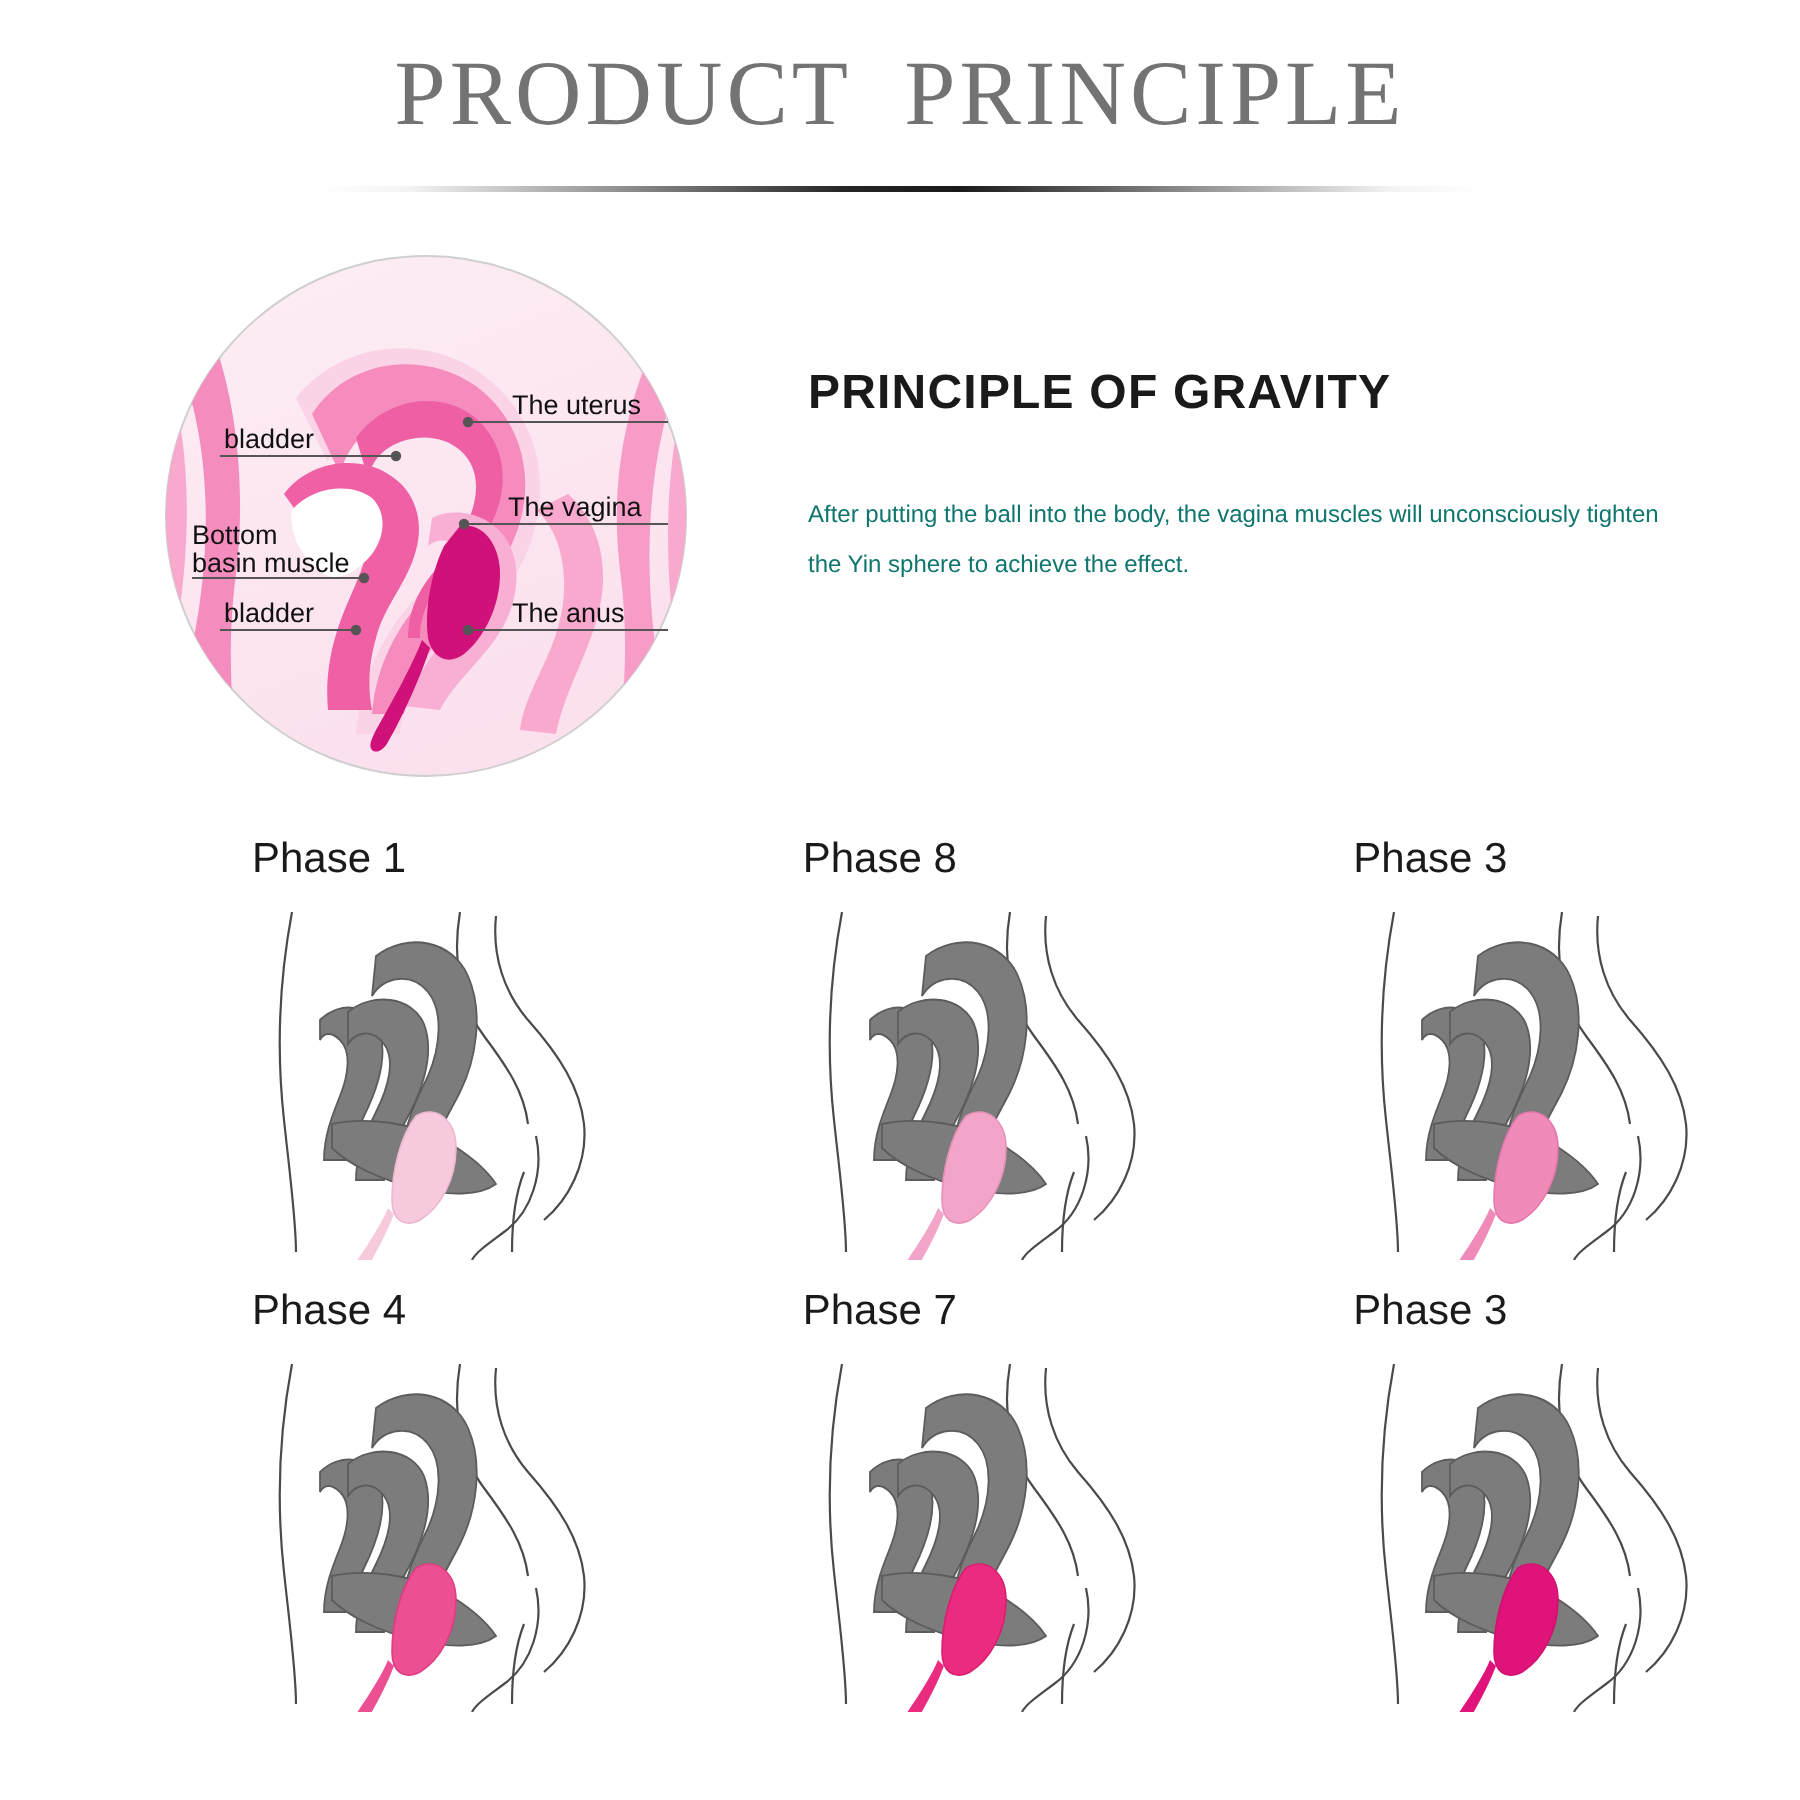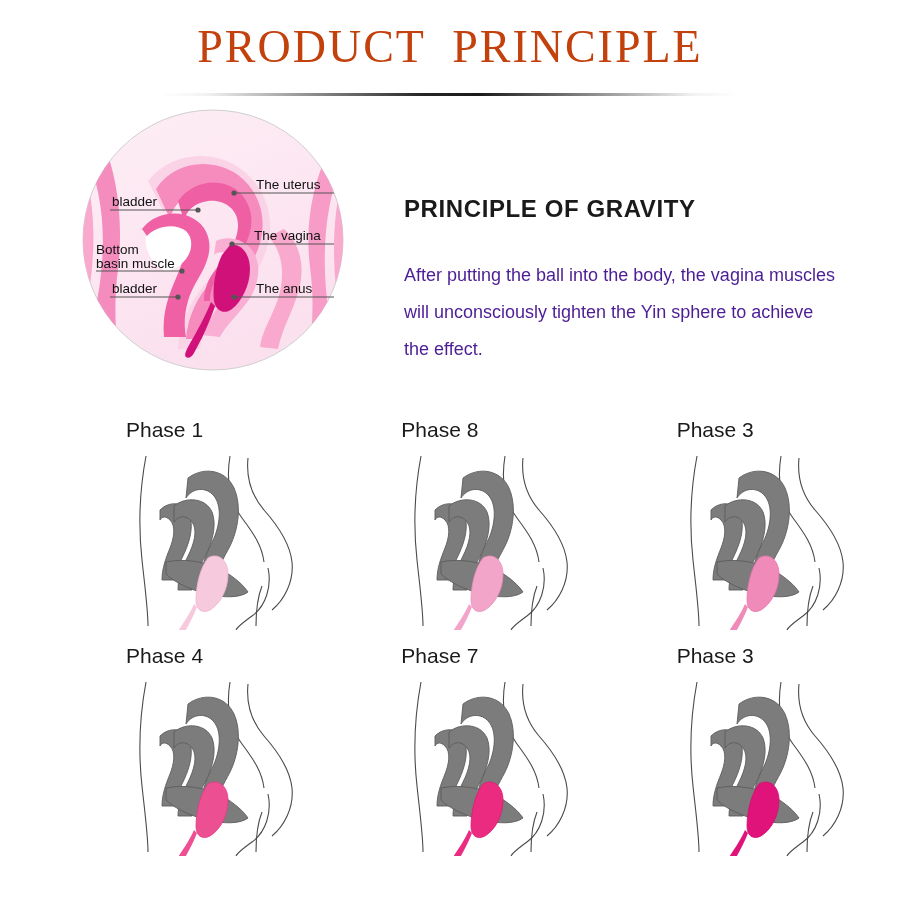--- a/index.html
+++ b/index.html
@@ -7,36 +7,36 @@
     width:900px;height:900px;background:#ffffff;
     font-family:"Liberation Sans",sans-serif;
     overflow:hidden;position:relative;
   }
   .page{position:relative;width:900px;height:900px;}
 
   
   .title-wrap{position:absolute;top:22px;left:0;width:900px;text-align:center;}
   .title{
     font-family:"Liberation Serif",serif;
-    font-size:46px;letter-spacing:2px;color:#c2410c;
+    font-size:46px;letter-spacing:2px;color:#737373;
     line-height:1.1;white-space:pre;
   }
   .divider{
     position:absolute;top:93px;left:160px;width:580px;height:3px;
     background:linear-gradient(to right,rgba(0,0,0,0) 0%,rgba(0,0,0,0.05) 8%,rgba(0,0,0,0.85) 45%,rgba(0,0,0,0.9) 55%,rgba(0,0,0,0.05) 92%,rgba(0,0,0,0) 100%);
   }
 
   
-  .circle-diagram{position:absolute;left:82px;top:109px;width:262px;height:262px;}
+  .circle-diagram{position:absolute;left:82px;top:127px;width:262px;height:262px;}
   .circle-diagram svg{display:block;}
 
   
   .gravity-block{position:absolute;left:404px;top:183px;width:460px;}
-  .gravity-head{font-size:24px;color:#1a1a1a;letter-spacing:0.6px;margin:12px 0 34px 0;}
-  .gravity-body{font-size:18px;color:#4c1d95;line-height:2.05;margin:0;max-width:438px;}
+  .gravity-head{font-size:24px;color:#1a1a1a;letter-spacing:0.6px;margin:0 0 34px 0;}
+  .gravity-body{font-size:12px;color:#0f766e;line-height:2.05;margin:0;max-width:438px;}
 
   
   .phase-grid{position:absolute;left:0;top:418px;width:900px;}
   .phase-row{display:flex;width:900px;padding-left:40px;}
   .phase-cell{width:280px;margin-left:8px;position:relative;}
   .phase-cell:first-child{margin-left:82px;}
   .phase-label{font-size:21px;color:#1a1a1a;margin:0 0 8px 4px;}
   .phase-art{width:230px;height:180px;}
   .phase-art svg{display:block;}
 </style>

